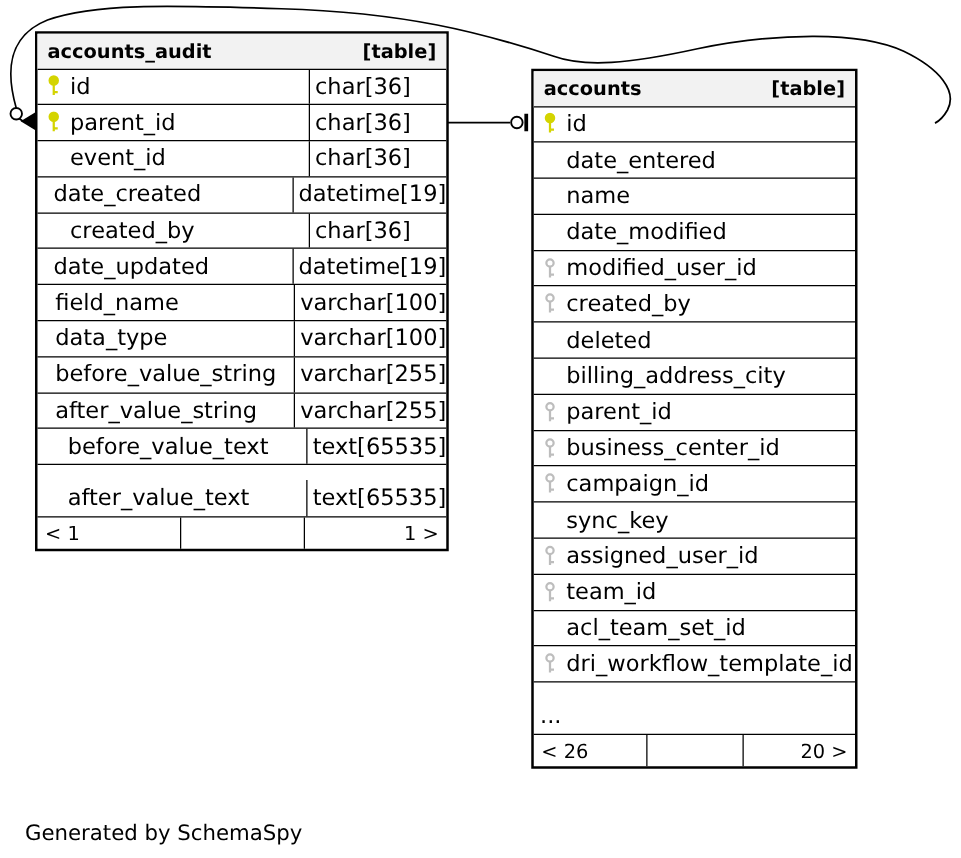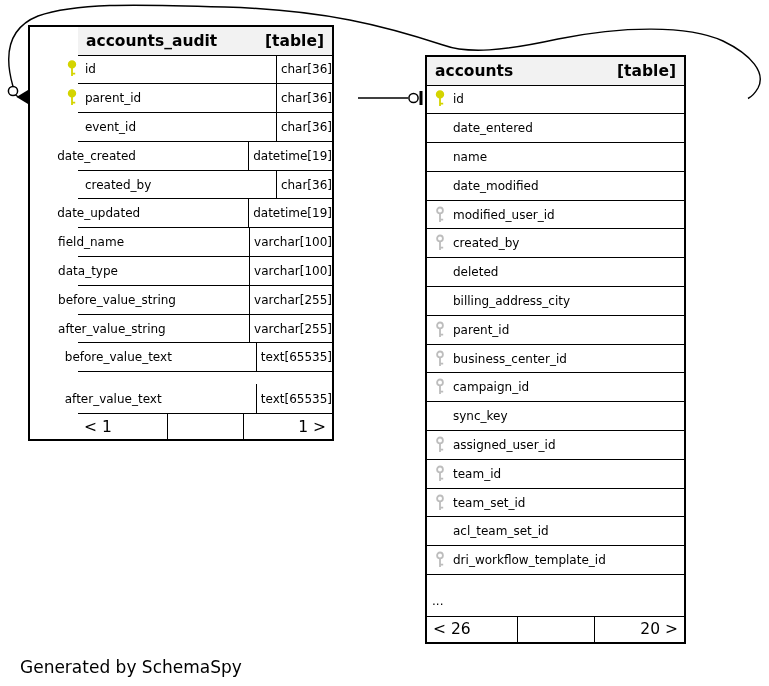--- a/index.html
+++ b/index.html
@@ -2,30 +2,30 @@
 <html><head>
 <meta charset="utf-8">
 <style>
   html,body { margin:0; padding:0; }
   body {
     width:769px; height:686px; background:#ffffff; position:relative;
     overflow:hidden; font-family:"DejaVu Sans", sans-serif; color:#000;
   }
   .edges { position:absolute; left:0; top:0; width:769px; height:686px; pointer-events:none; z-index:5; }
   .tbox { position:absolute; border:2.5px solid #000; background:#fff; box-sizing:border-box; z-index:3; }
-  #tbox-0 { left:28px; top:25px; width:306px;padding-left:48px; }
+  #tbox-0 { left:28px; top:25px; width:331px; }
   #tbox-1 { left:425px; top:55px; width:261px; }
   .t-header {
     height:27.5px; background:#f2f2f2; border-bottom:1.5px solid #000;
     display:flex; align-items:center; justify-content:space-between;
     padding:0 8px; font-size:15.5px;
   }
   .t-name { font-weight:bold; }
   .t-badge { font-weight:bold; }
-  .trow { height:28.8px; border-bottom:1.3px solid #000; display:flex; box-sizing:border-box; font-size:12px;justify-content:flex-end; }
+  .trow { height:28.8px; border-bottom:1.3px solid #000; display:flex; box-sizing:border-box; font-size:18px;justify-content:flex-end; }
   .t-rows .trow:last-child { border-bottom:none;margin-top:12px; }
   .name-cell { display:flex; align-items:center; flex:1; min-width:0; }
   .with-type .name-cell { flex:0 0 218px; border-right:1.3px solid #000; box-sizing:border-box; }
   .type-cell { flex:1; display:flex; align-items:center; padding-left:4px; white-space:nowrap; }
   .keyicon { width:10px; margin:0 8px 0 8px; display:inline-flex; align-items:center; flex:0 0 auto; }
   .ellipsis-cell { padding-left:5px; }
   .col-name { white-space:nowrap; }
   .t-footer { display:flex; border-top:1.5px solid #000; height:25px; font-size:15.5px; }
   .f-cell { display:flex; align-items:center; box-sizing:border-box; }
   .f-left { flex:0 0 35%; padding-left:6px; }
@@ -283,31 +283,20 @@
             <svg width="10" height="18" viewBox="0 0 10 18">
               <circle cx="5" cy="4.4" r="2.9" fill="none" stroke="#bdbdbd" stroke-width="1.8"></circle>
               <path d="M5 7.6 V16 M5 13.6 H8.2" stroke="#bdbdbd" stroke-width="1.8" fill="none"></path>
             </svg>
           </span>
           <span class="col-name">team_id</span>
         </div>
       </div>
       <div class="trow">
         <div class="cell name-cell">
-          <span class="keyicon">
-            <svg width="10" height="18" viewBox="0 0 10 18">
-              <circle cx="5" cy="4.4" r="2.9" fill="none" stroke="#bdbdbd" stroke-width="1.8"></circle>
-              <path d="M5 7.6 V16 M5 13.6 H8.2" stroke="#bdbdbd" stroke-width="1.8" fill="none"></path>
-            </svg>
-          </span>
-          <span class="col-name">team_set_id</span>
-        </div>
-      </div>
-      <div class="trow">
-        <div class="cell name-cell">
           <span class="keyicon"></span>
           <span class="col-name">acl_team_set_id</span>
         </div>
       </div>
       <div class="trow">
         <div class="cell name-cell">
           <span class="keyicon">
             <svg width="10" height="18" viewBox="0 0 10 18">
               <circle cx="5" cy="4.4" r="2.9" fill="none" stroke="#bdbdbd" stroke-width="1.8"></circle>
               <path d="M5 7.6 V16 M5 13.6 H8.2" stroke="#bdbdbd" stroke-width="1.8" fill="none"></path>

